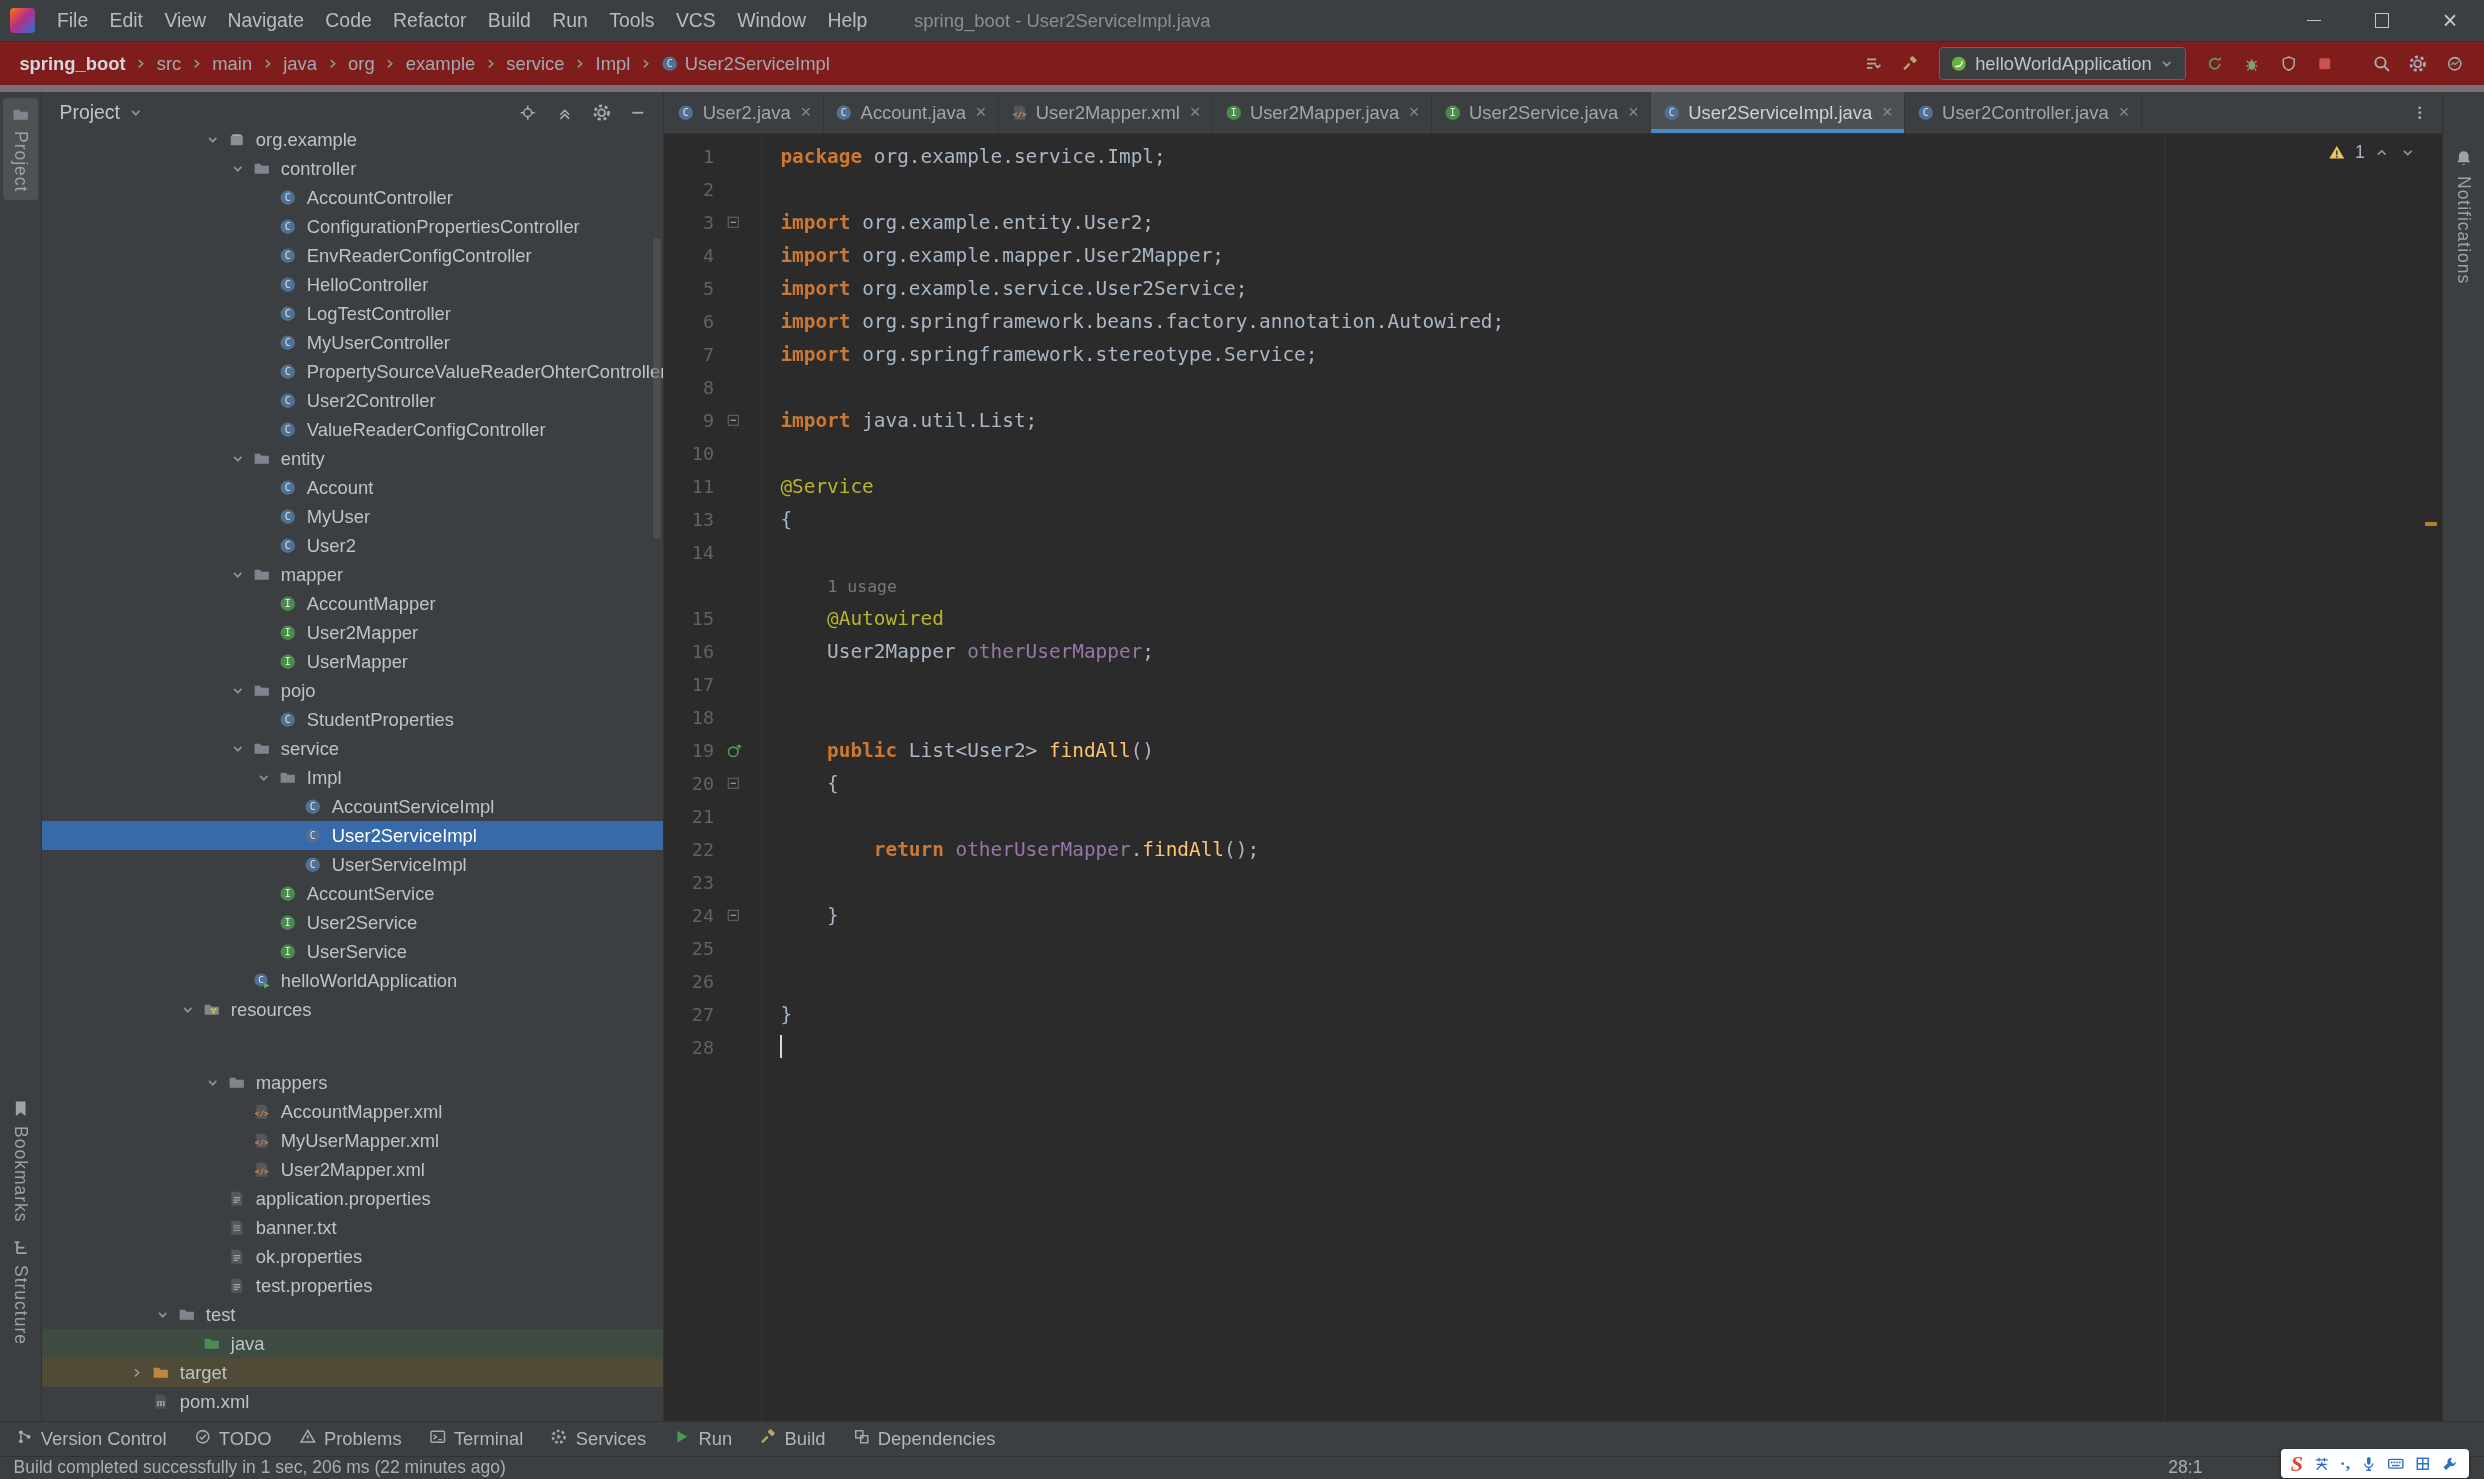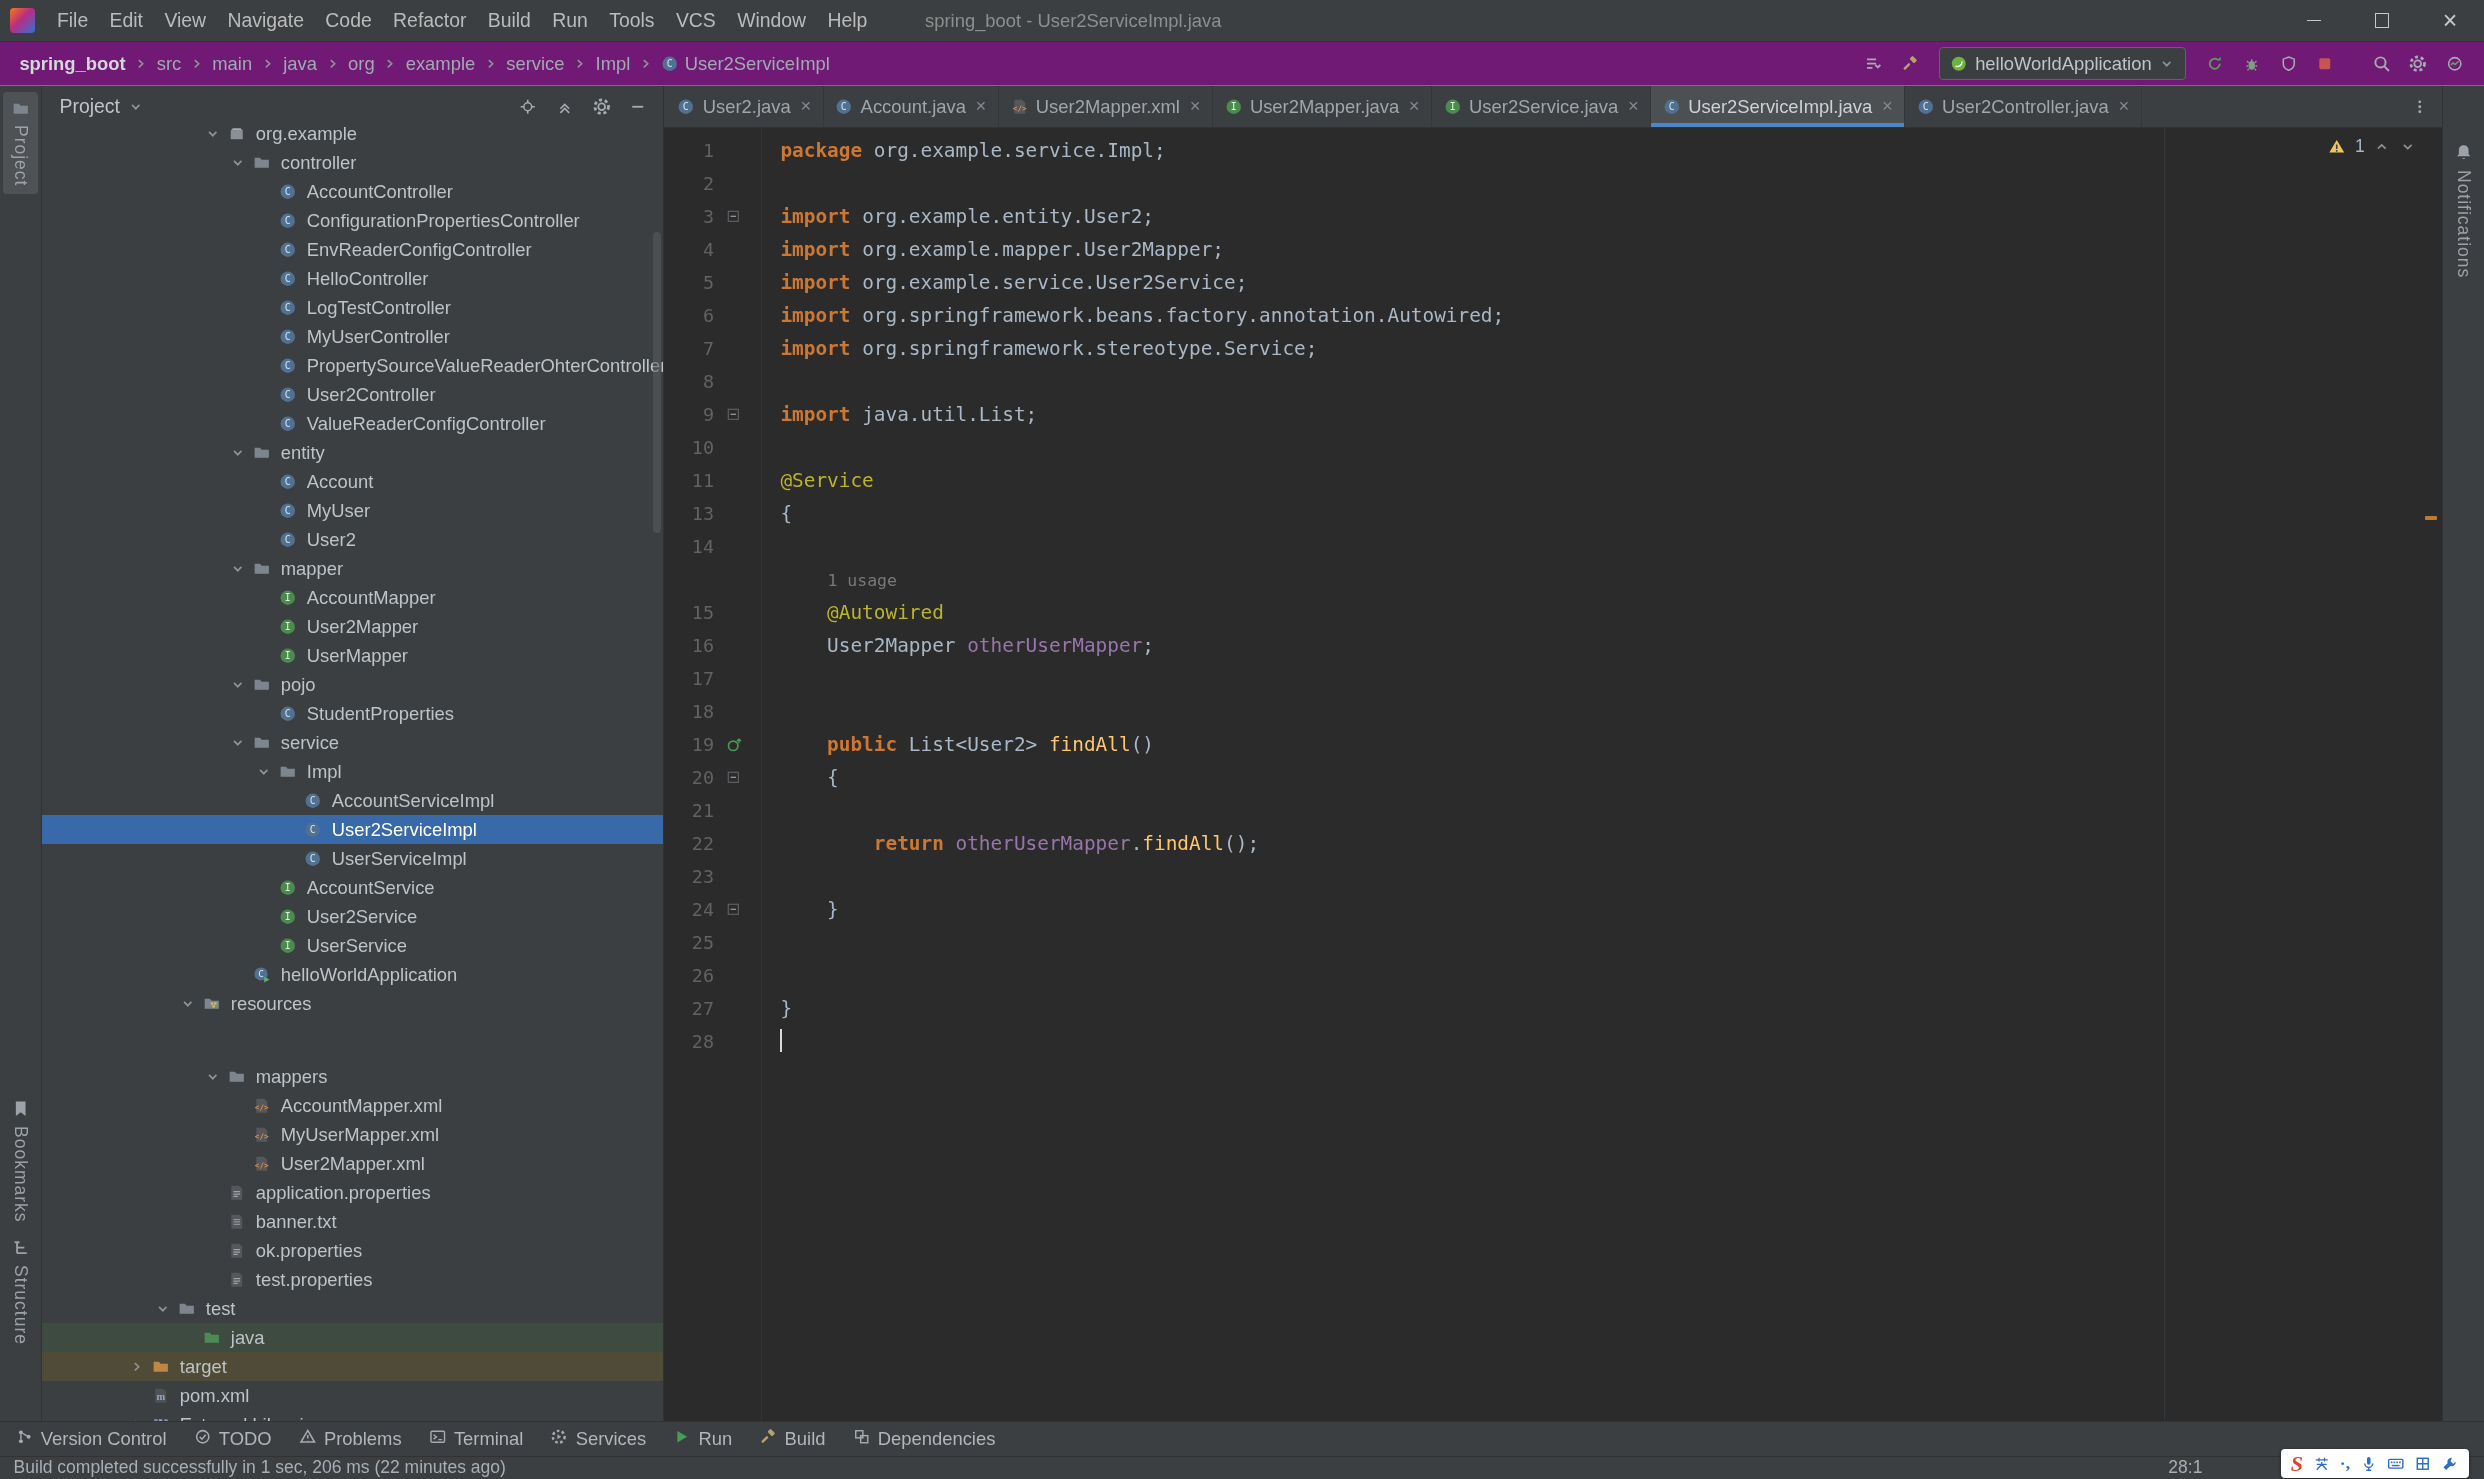--- a/index.html
+++ b/index.html
@@ -5,29 +5,29 @@
   html,body{margin:0;padding:0}
   body{width:2484px;height:1480px;overflow:hidden;background:#3C3F41;
        font-family:"Liberation Sans",sans-serif;color:#BBBBBB;position:relative;-webkit-user-select:none;user-select:none}
   #app{display:flex;flex-direction:column;width:2484px;height:1480px}
 
   
   #titlebar{height:41px;flex:none;display:flex;align-items:center;background:#3C3F41;border-bottom:1px solid #2F3133}
   #logo{width:25px;height:25px;margin:0 11.6px 0 9.7px;border-radius:3.9px;flex:none;
         background:linear-gradient(135deg,#F97A12 0%,#B92D83 45%,#2D72D9 100%)}
   .menu-item{padding:0 10.7px;font-size:19.4px;color:#BBBBBB;line-height:41px;cursor:default}
-  #window-title{margin-left:47px;font-size:18.4px;color:#8E8E8E;white-space:nowrap}
+  #window-title{margin-left:36px;font-size:18.4px;color:#8E8E8E;white-space:nowrap}
   #win-controls{margin-left:auto;display:flex;height:41px}
   .win-btn{width:68px;height:41px;display:flex;align-items:center;justify-content:center}
   .glyph-min{width:14.6px;height:1.9px;background:#C7C7C7}
   .glyph-max{width:12.6px;height:12.6px;border:1.9px solid #C7C7C7}
   .glyph-close{font-size:25px;color:#C7C7C7;line-height:1}
 
   
-  #navbar{height:43px;flex:none;display:flex;align-items:center;background:#701a75;border-bottom:1px solid #737373;padding:0 13.6px 0 15.5px}
+  #navbar{height:43px;flex:none;display:flex;align-items:center;background:#7f1d1d;border-bottom:7px solid #737373;padding:0 13.6px 0 15.5px}
   #breadcrumbs{display:flex;align-items:center;gap:3.9px;font-size:18.4px;color:#A1AAB2;white-space:nowrap}
   .crumb{display:flex;align-items:center;gap:5.8px;padding:1.9px 3.9px;border-radius:2.9px}
   .crumb.root .crumb-txt{font-weight:bold;color:#D4D7DA}
   #nav-tools{margin-left:auto;display:flex;align-items:center;gap:5.8px}
   .tool{width:31px;height:31px;display:flex;align-items:center;justify-content:center;border-radius:3.9px}
   #run-config{height:31px;display:flex;align-items:center;gap:7.8px;border:1px solid #646464;border-radius:3.9px;
               padding:0 9.7px;margin:0 7.8px;font-size:18.4px;color:#BFC4C9;background:#3C3F41}
   .tool-gap{width:13.6px}
 
   

